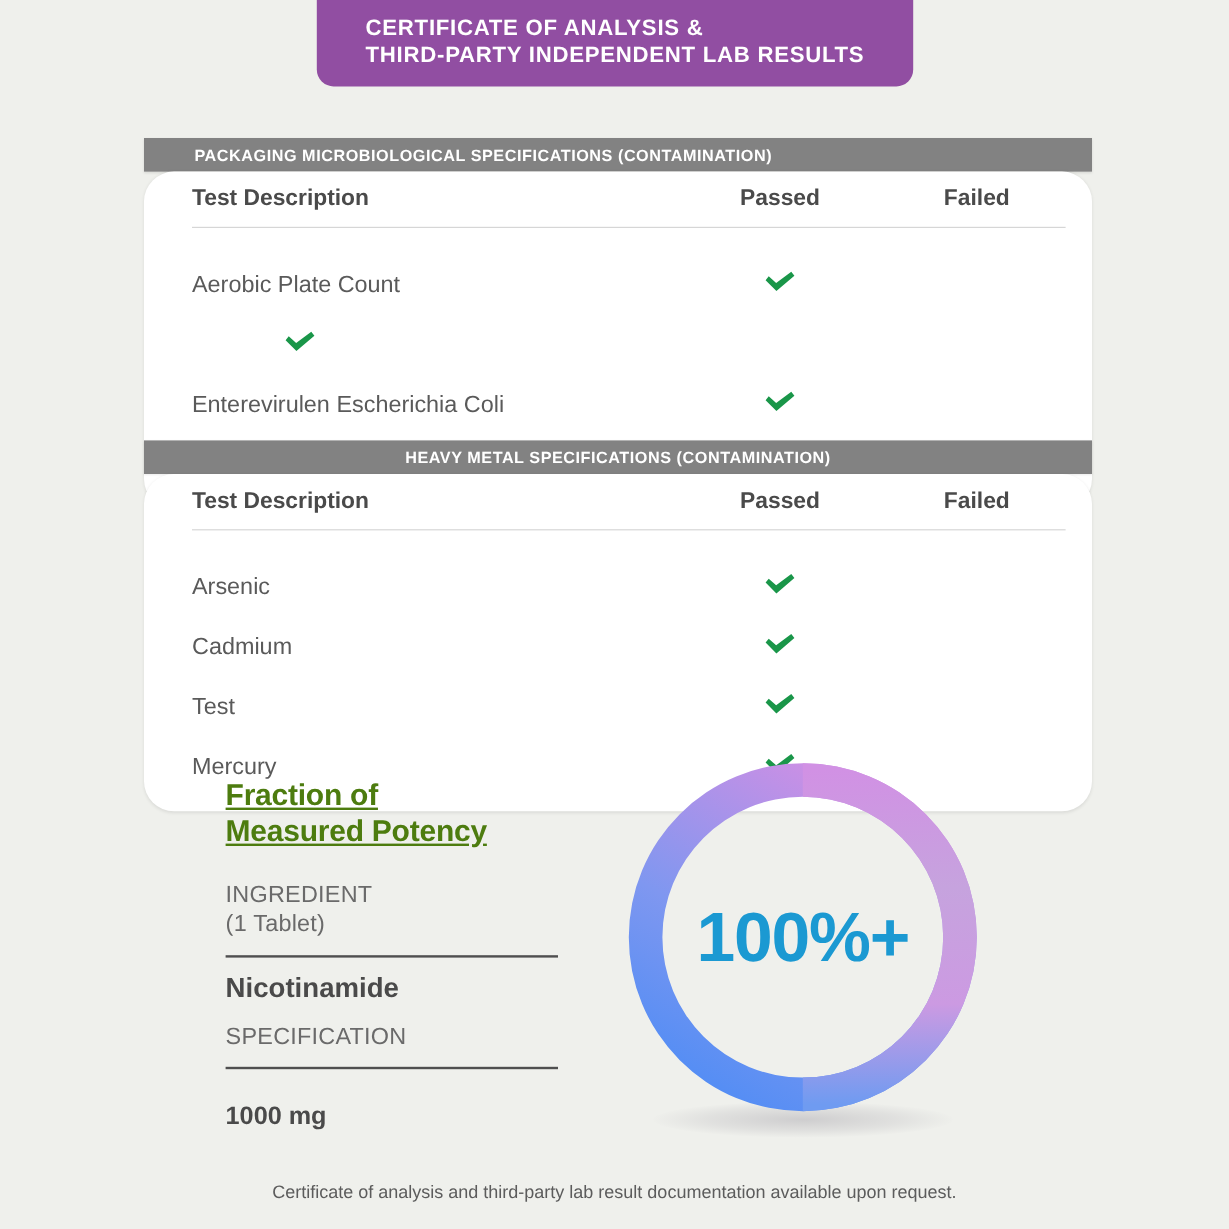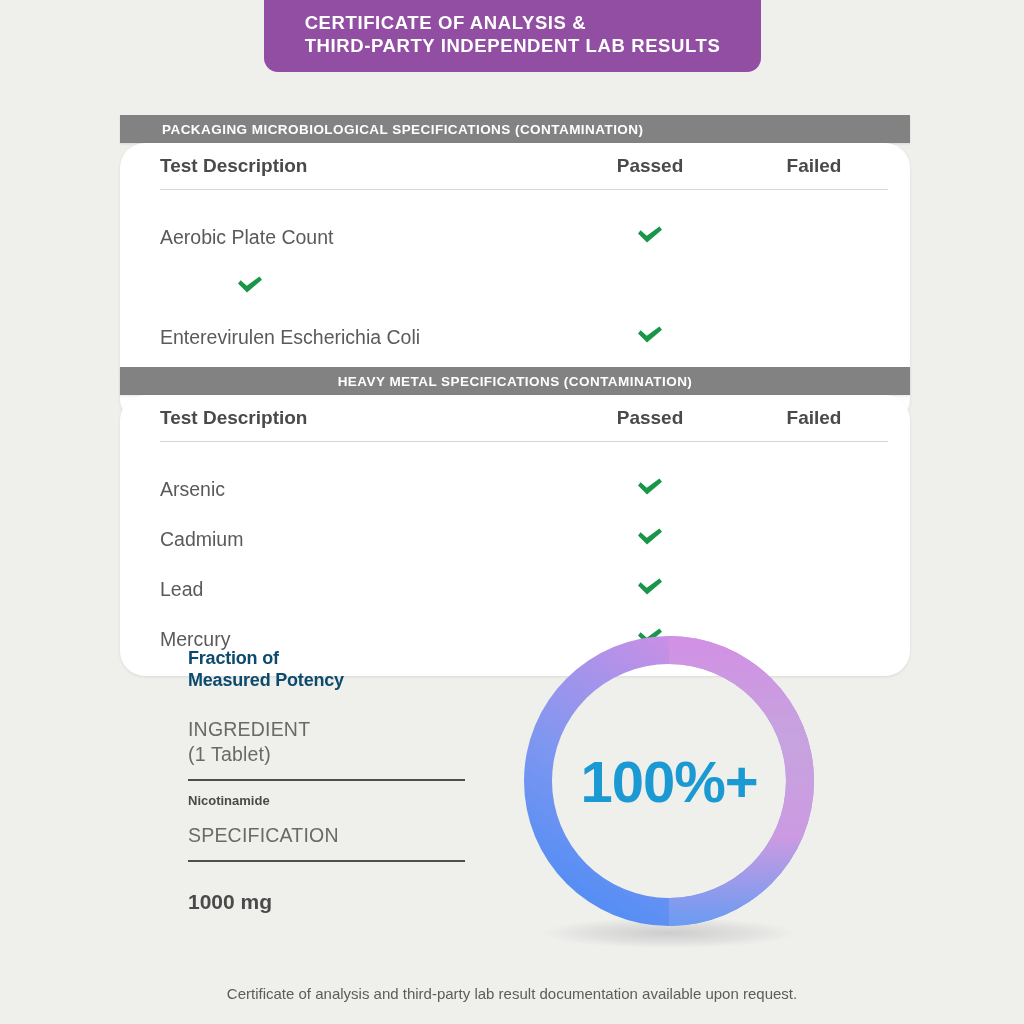--- a/index.html
+++ b/index.html
@@ -116,46 +116,47 @@
   .check svg { display: block; margin: 0 auto; }
 
   
   .potency {
     position: absolute;
     left: 188px;
     top: 648px;
     width: 280px;
   }
   .potency-title {
-    font-size: 18px;
-    font-weight: bold;
-    color: #0c4a6e;
+    font-size: 25px;
+    font-weight: bold;
+    color: #4d7c0f;
     line-height: 1.2;
     letter-spacing: -0.2px;
+    text-decoration: underline;
   }
   .potency-title .l2 { display: block; }
 
   .ing-label {
     margin-top: 26px;
     font-size: 19.5px;
     color: #6a6a6a;
     line-height: 1.25;
     letter-spacing: 0.2px;
   }
   .ing-label .sub { display: block; }
 
   .potency-rule {
     height: 2px;
     background: #4f4f4f;
     width: 277px;
     margin: 13px 0 0 0;
   }
   .ing-value {
     margin-top: 12px;
-    font-size: 13px;
+    font-size: 23px;
     font-weight: bold;
     color: #4a4a4a;
   }
   .spec-label {
     margin-top: 16px;
     font-size: 19.5px;
     color: #6a6a6a;
     letter-spacing: 0.2px;
   }
   .spec-value {
@@ -314,21 +315,21 @@
         <span class="check">
           <svg width="28" height="22" viewBox="0 0 28 22">
               <path d="M2 9.5 L4.6 6.2 L10.8 11.8 L23.4 2.4 L26 5.7 L11.0 18.6 Z" fill="#1a9649"></path>
             </svg>
         </span>
       </div>
       <div class="col-fail"></div>
     </div>
 
     <div class="data-row">
-      <div class="col-desc test-name">Lead</div>
+      <div class="col-desc test-name">Test</div>
       <div class="col-pass">
         <span class="check">
           <svg width="28" height="22" viewBox="0 0 28 22">
               <path d="M2 9.5 L4.6 6.2 L10.8 11.8 L23.4 2.4 L26 5.7 L11.0 18.6 Z" fill="#1a9649"></path>
             </svg>
         </span>
       </div>
       <div class="col-fail"></div>
     </div>
 

